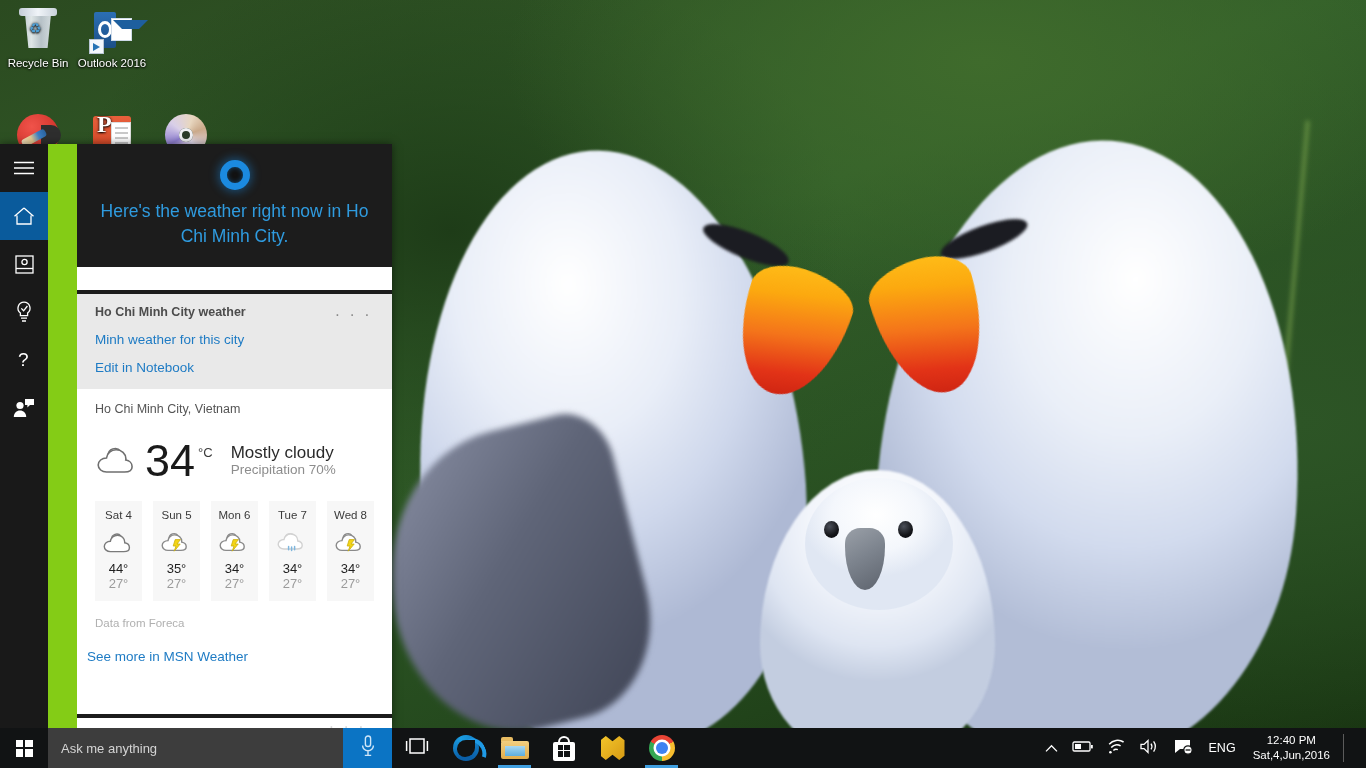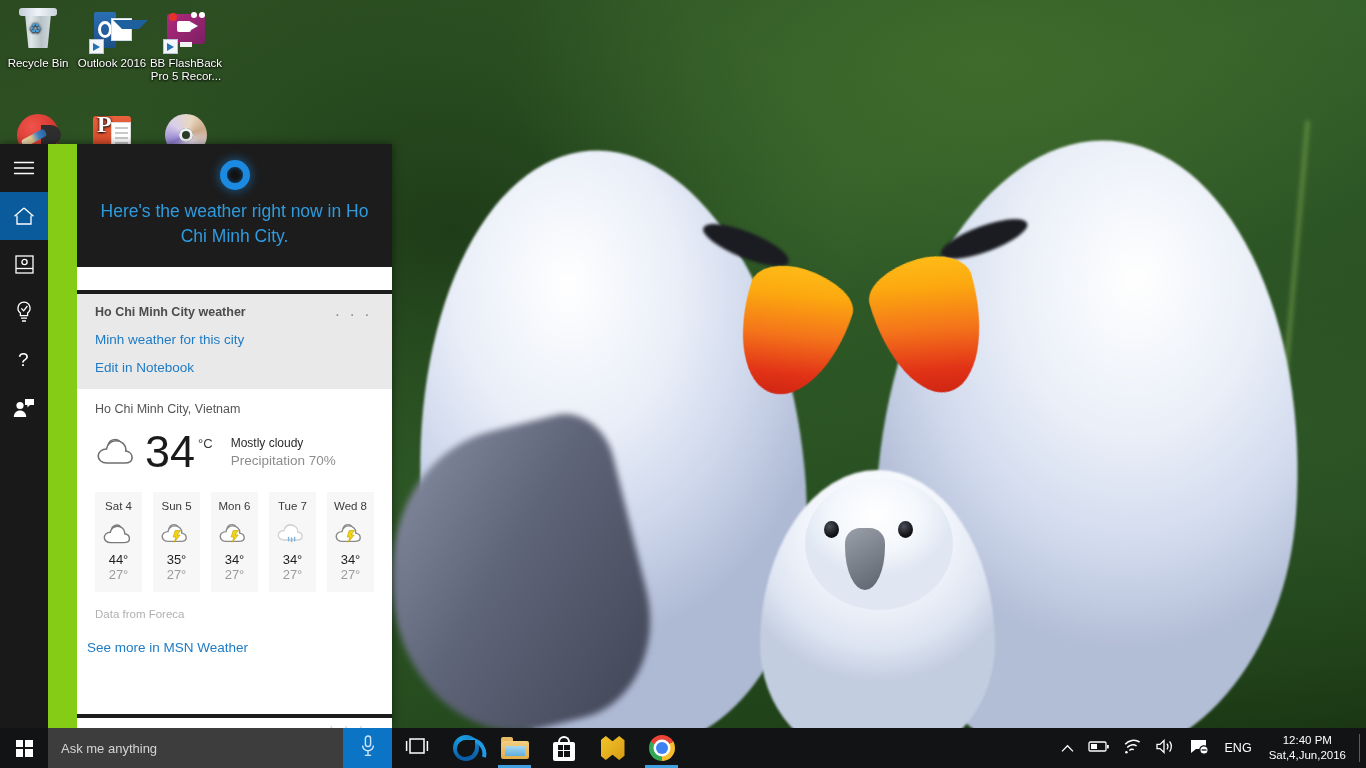--- a/index.html
+++ b/index.html
@@ -351,34 +351,34 @@
   }
   .card-link {
     display: block;
     color: #1e7bc4;
     font-size: 13.5px;
     margin-top: 13px;
     cursor: pointer;
   }
   .card-body { padding: 13px 18px 0; }
   #wx-location {
-    font-size: 12.5px; color: #555; margin-bottom: 12px;
+    font-size: 12.5px; color: #555; margin-bottom: 21px;
   }
   .now-row { display: flex; align-items: center; }
   .now-icon { width: 48px; flex: 0 0 48px; }
   #wx-temp {
     font-size: 45px; color: #1a1a1a; font-weight: 300;
     line-height: 48px; margin-left: 2px;
   }
   #wx-unit {
     font-size: 13px; color: #3a3a3a;
     align-self: flex-start; margin-top: 8px; margin-left: 3px;
   }
   .now-text { margin-left: 18px; line-height: 17px; }
-  #wx-cond { font-size: 12px; color: #2a2a2a; }
+  #wx-cond { font-size: 17px; color: #2a2a2a; }
   #wx-precip { font-size: 13.5px; color: #8d8d8d; }
 
   #forecast {
     display: flex;
     margin: 16px 0 0;
     gap: 11px;
   }
   .fc-day {
     width: 58px;
     background: #f7f7f7;
@@ -452,21 +452,21 @@
     cursor: pointer;
   }
   .tb-icon.running::after {
     content: "";
     position: absolute; bottom: 0; left: 8px; right: 8px;
     height: 3px; background: #3f9fe0;
   }
   #tray {
     margin-left: auto;
     display: flex; align-items: center;
-    padding-right: 6px;
+    padding-right: 22px;
   }
   .tray-item {
     padding: 0 7px;
     display: flex; align-items: center; justify-content: center;
     height: 40px;
     color: #fff;
     cursor: pointer;
   }
   #tray-lang { font-size: 12.5px; color: #fff; padding: 0 9px; }
   #clock {
@@ -600,32 +600,20 @@
     <div class="desk-icon" style="left:74px;top:4px">
       <div class="glyph">
         <div class="ic-outlook-bg"></div>
         <div class="ic-outlook-o"></div>
         <div class="ic-outlook-env"></div>
         <div class="shortcut-arrow"></div>
       </div>
       <div>Outlook 2016</div>
     </div>
 
-    <div class="desk-icon" style="left:148px;top:4px">
-      <div class="glyph">
-        <div class="ic-fb"></div>
-        <div class="ic-fb-stand"></div>
-        <div class="ic-fb-dot"></div>
-        <div class="ic-fb-reel" style="left:28px"></div>
-        <div class="ic-fb-reel" style="left:36px"></div>
-        <div class="ic-fb-cam"></div>
-        <div class="shortcut-arrow"></div>
-      </div>
-      <div>BB FlashBack Pro 5 Recor...</div>
-    </div>
 
     <div class="desk-icon" style="left:0px;top:108px">
       <div class="glyph">
         <div class="ic-cc"></div>
         <div class="ic-cc-brush"></div>
       </div>
     </div>
 
     <div class="desk-icon" style="left:74px;top:108px">
       <div class="glyph">

